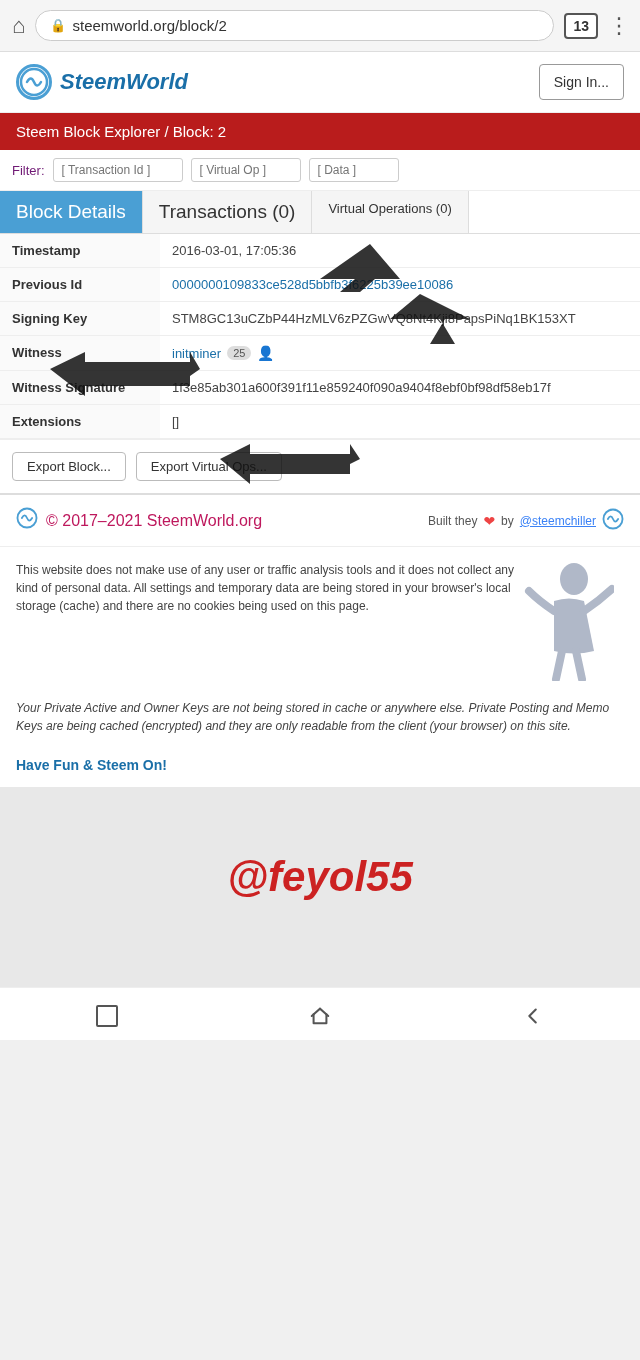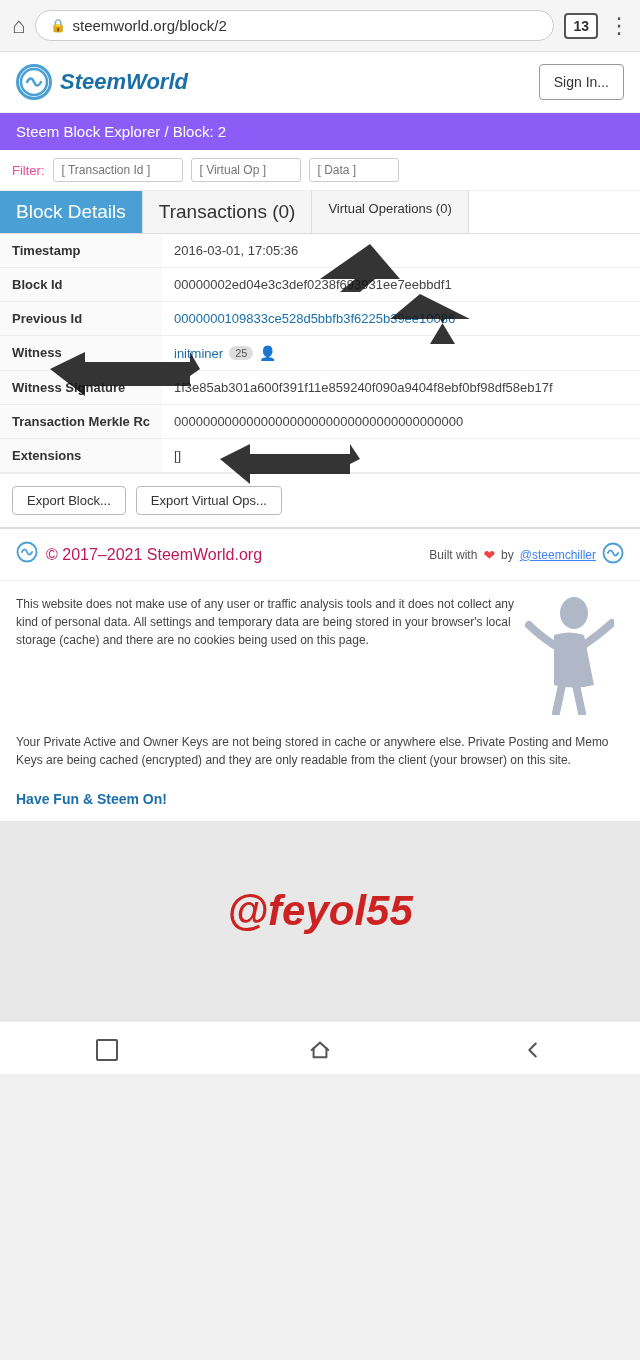--- a/index.html
+++ b/index.html
@@ -81,36 +81,36 @@
       border-radius: 4px;
       padding: 6px 14px;
       font-size: 14px;
       color: #333;
       background: white;
       cursor: pointer;
     }
 
     
     .page-title-bar {
-      background: #8b5cf6;
+      background: #b91c1c;
       color: white;
       padding: 10px 16px;
       font-size: 15px;
       font-weight: 500;
     }
 
     
     .filter-bar {
       display: flex;
       align-items: center;
       padding: 8px 12px;
       gap: 8px;
       border-bottom: 1px solid #eee;
     }
-    .filter-label { font-size: 13px; color: #ec4899; font-weight: 500; }
+    .filter-label { font-size: 13px; color: #701a75; font-weight: 500; }
     .filter-input {
       border: 1px solid #ccc;
       border-radius: 3px;
       padding: 4px 8px;
       font-size: 12px;
       color: #666;
       flex: 1;
     }
 
     
@@ -223,21 +223,21 @@
     .privacy-text-block { flex: 1; font-size: 12px; color: #444; line-height: 1.5; }
     .privacy-image {
       width: 100px;
       flex-shrink: 0;
     }
 
     .privacy-section2 {
       background: white;
       padding: 0 16px 14px;
     }
-    .privacy-section2 p { font-size: 12px; color: #444; line-height: 1.5; }
+    .privacy-section2 p { font-size: 12px; color: #444; line-height: 1.5; font-style: italic; }
 
     .fun-link {
       display: block;
       padding: 8px 16px 14px;
       background: white;
       color: #1a6fa8;
       font-size: 14px;
       font-weight: bold;
       text-decoration: none;
     }
@@ -339,46 +339,42 @@
   </div>
 
   <div class="arrows-overlay" style="position:relative;">
     <table class="block-table">
       <tbody>
         <tr>
           <td>Timestamp</td>
           <td>2016-03-01, 17:05:36</td>
         </tr>
         <tr>
-          <td>Block Id</td>
-          <td>00000002ed04e3c3def0238f693931ee7eebbdf1</td>
-        </tr>
-        <tr>
           <td>Previous Id</td>
           <td>
             <a class="link-blue" href="#">0000000109833ce528d5bbfb3f6225b39ee10086</a>
           </td>
+        </tr>
+        <tr>
+          <td>Signing Key</td>
+          <td>STM8GC13uCZbP44HzMLV6zPZGwVQ8Nt4Kji8PapsPiNq1BK153XT</td>
         </tr>
         <tr>
           <td>Witness</td>
           <td>
             <div class="witness-cell">
               <a class="link-blue" href="#">initminer</a>
               <span class="witness-badge">25</span>
               <span class="witness-icon">👤</span>
             </div>
           </td>
         </tr>
         <tr>
           <td>Witness Signature</td>
           <td>1f3e85ab301a600f391f11e859240f090a9404f8ebf0bf98df58eb17f</td>
-        </tr>
-        <tr>
-          <td>Transaction Merkle Rc</td>
-          <td>0000000000000000000000000000000000000000</td>
         </tr>
         <tr>
           <td>Extensions</td>
           <td>[]</td>
         </tr>
       </tbody>
     </table>
 
     <svg style="position:absolute;top:0px;left:200px;pointer-events:none;z-index:10;width:200px;height:60px;" viewBox="0 0 200 60">
       <polygon points="170,10 120,45 155,45 140,58 160,58 175,45 200,45" fill="#111" opacity="0.85"></polygon>
@@ -407,21 +403,21 @@
     <div class="footer-left">
       <span class="footer-swirl">
         <svg width="22" height="22" viewBox="0 0 30 30">
           <circle cx="15" cy="15" r="13" fill="none" stroke="#4a9fd4" stroke-width="2.5"></circle>
           <path d="M8 15 Q12 8 15 15 Q18 22 22 15" fill="none" stroke="#4a9fd4" stroke-width="2.5" stroke-linecap="round"></path>
         </svg>
       </span>
       <span class="footer-copyright">© 2017–2021 SteemWorld.org</span>
     </div>
     <div class="footer-right">
-      <span>Built with</span>
+      <span>Built they</span>
       <span class="footer-heart">❤</span>
       <span>by</span>
       <a href="#" class="footer-link">@steemchiller</a>
       <span>
         <svg width="22" height="22" viewBox="0 0 30 30">
           <circle cx="15" cy="15" r="13" fill="none" stroke="#4a9fd4" stroke-width="2.5"></circle>
           <path d="M8 15 Q12 8 15 15 Q18 22 22 15" fill="none" stroke="#4a9fd4" stroke-width="2.5" stroke-linecap="round"></path>
         </svg>
       </span>
     </div>

